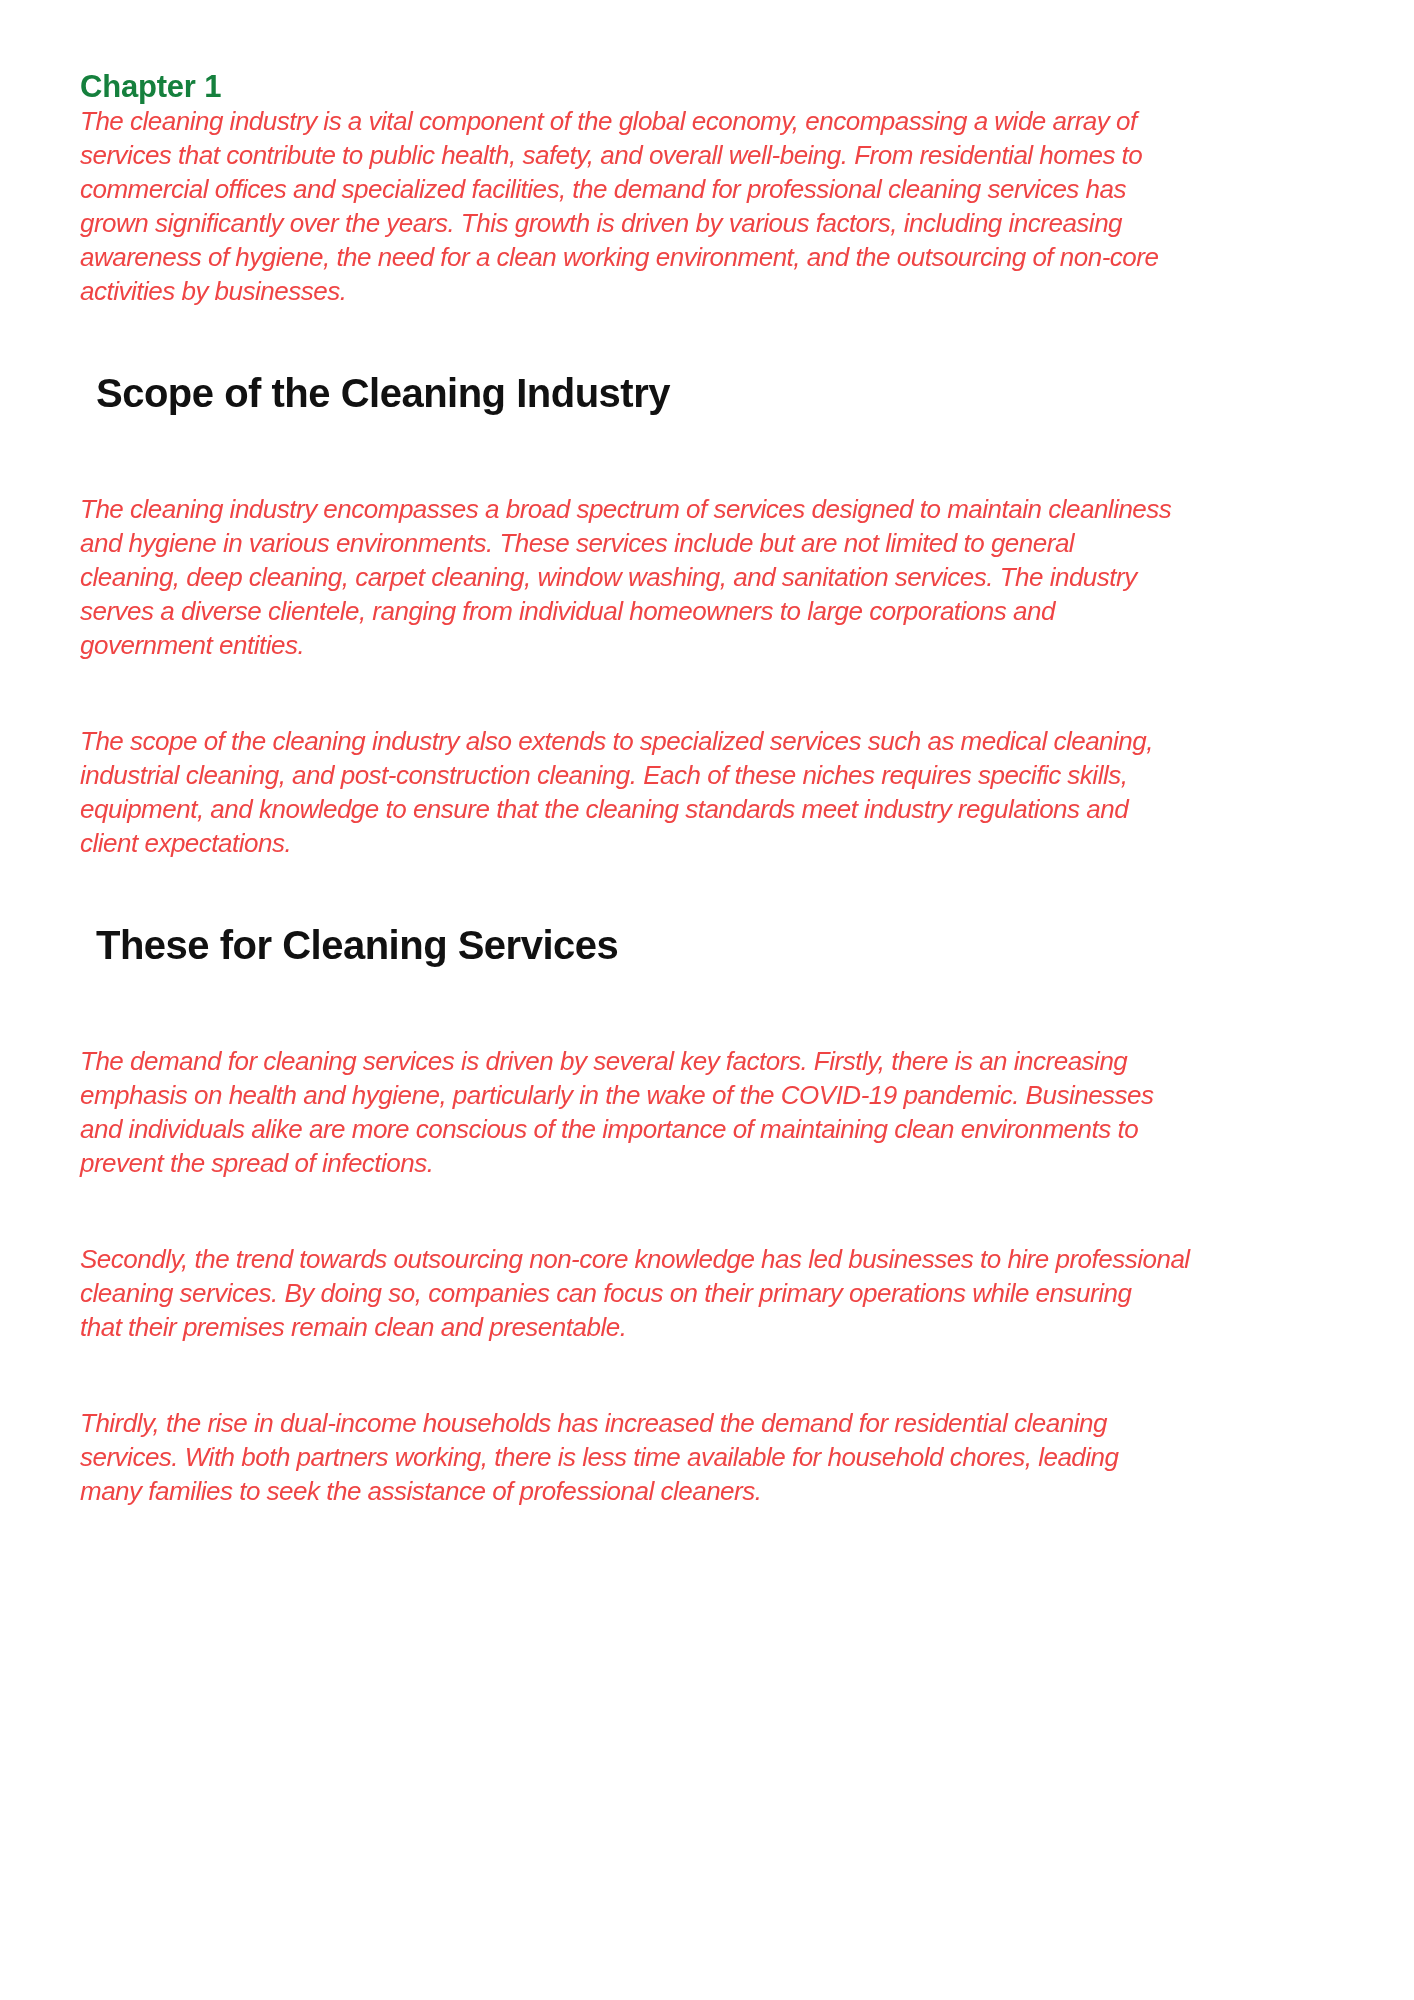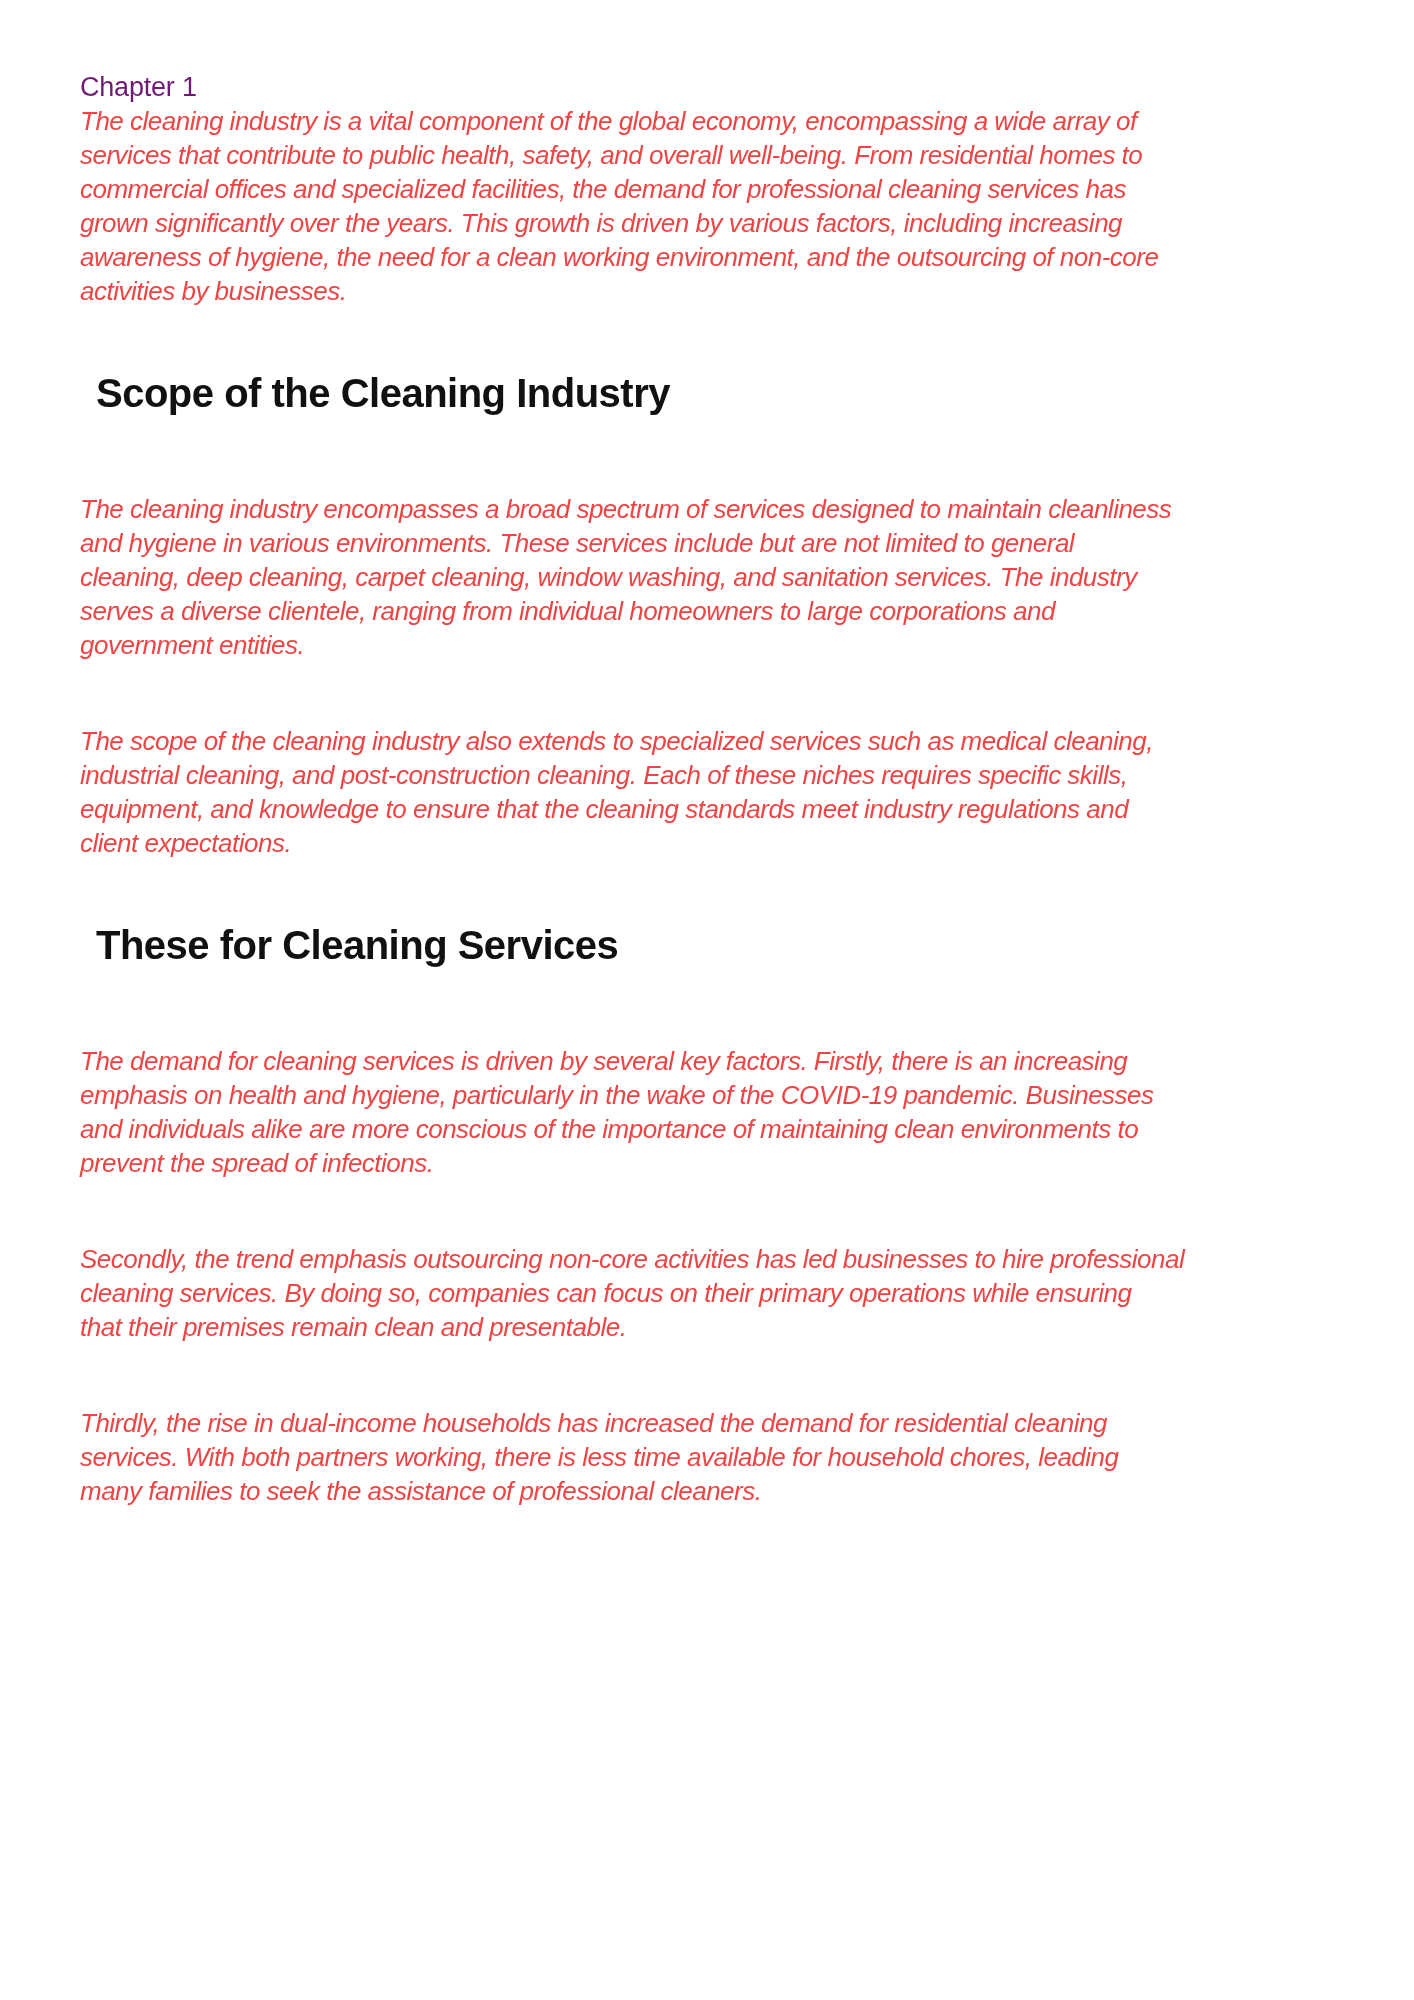--- a/index.html
+++ b/index.html
@@ -12,26 +12,26 @@
     width: 1414px;
     height: 2000px;
     box-sizing: border-box;
     background: #ffffff;
     color: #161616;
     font-family: "Liberation Sans", sans-serif;
     padding: 56px 80px 0 80px;
     overflow: hidden;
   }
   .chapter-label {
-    font-size: 27px;
+    font-size: 31px;
     line-height: 34px;
-    font-weight: 400;
+    font-weight: 700;
     letter-spacing: -0.2px;
     margin: 14px 0 0 0;
-    color: #701a75;
+    color: #15803d;
   }
   h1.doc-title {
     font-size: 60px;
     line-height: 75px;
     font-weight: 700;
     letter-spacing: -1px;
     margin: 36px 0 56px 0;
     max-width: 1254px;
     color: #111111;
   }
@@ -82,21 +82,21 @@
 equipment, and knowledge to ensure that the cleaning standards meet industry regulations and
 client expectations.</p>
   </section>
 
   <section>
     <h2 class="section-heading">These for Cleaning Services</h2>
     <p class="body-par">The demand for cleaning services is driven by several key factors. Firstly, there is an increasing
 emphasis on health and hygiene, particularly in the wake of the COVID-19 pandemic. Businesses
 and individuals alike are more conscious of the importance of maintaining clean environments to
 prevent the spread of infections.</p>
-    <p class="body-par">Secondly, the trend emphasis outsourcing non-core activities has led businesses to hire professional
+    <p class="body-par">Secondly, the trend towards outsourcing non-core knowledge has led businesses to hire professional
 cleaning services. By doing so, companies can focus on their primary operations while ensuring
 that their premises remain clean and presentable.</p>
     <p class="body-par">Thirdly, the rise in dual-income households has increased the demand for residential cleaning
 services. With both partners working, there is less time available for household chores, leading
 many families to seek the assistance of professional cleaners.</p>
   </section>
 
 </div>
 
 </body></html>

